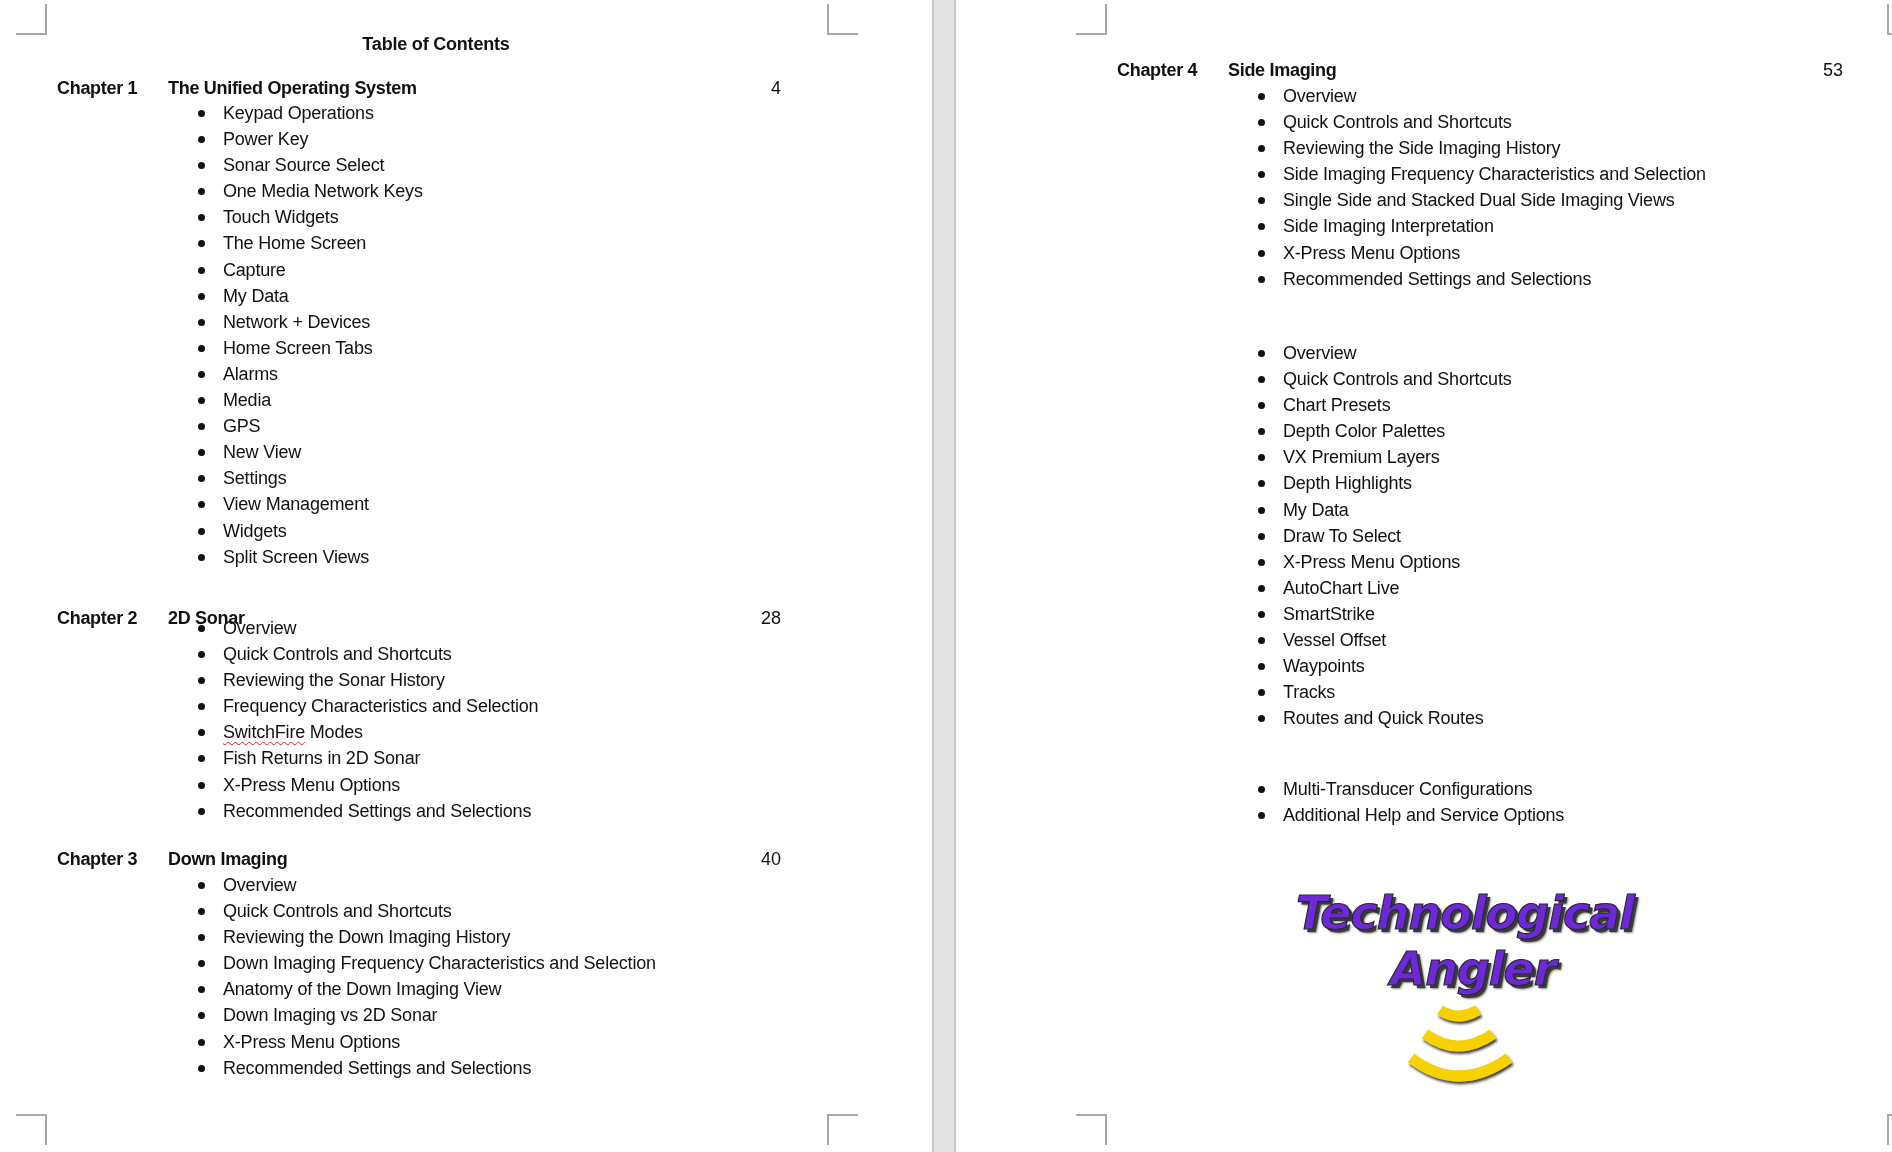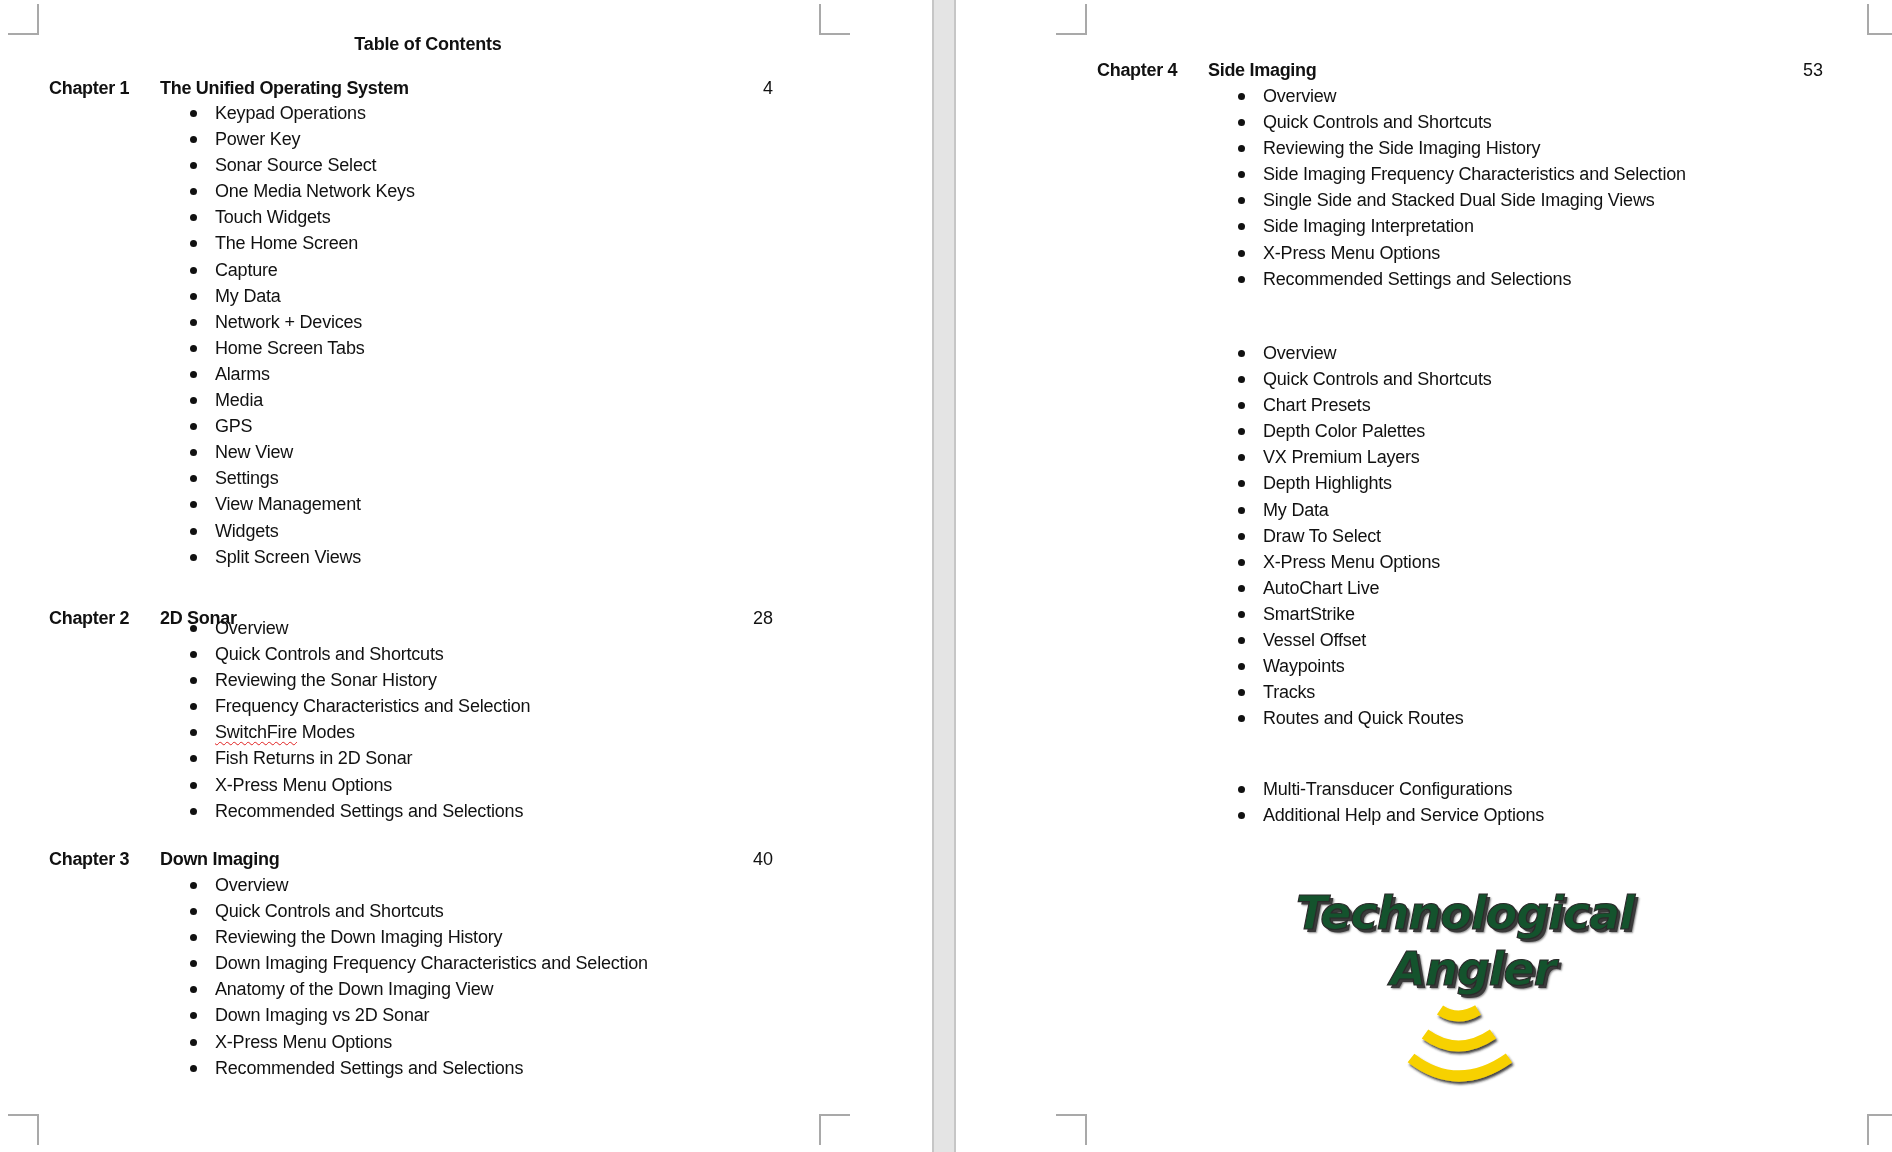--- a/index.html
+++ b/index.html
@@ -3,22 +3,22 @@
 <meta charset="utf-8">
 <style>
   html, body { margin: 0; padding: 0; }
   body {
     width: 1892px; height: 1152px; overflow: hidden; position: relative;
     background: #ffffff;
     font-family: "Liberation Sans", "DejaVu Sans", sans-serif;
     color: #111111;
   }
   .page { position: absolute; top: 0; height: 1152px; background: #ffffff; }
-  .page-left { left: 4px; width: 932px; }
-  .page-right { left: 968px; width: 812px; }
+  .page-left { left: 12px; width: 932px; }
+  .page-right { left: 988px; width: 812px; }
   .gutter {
     position: absolute; left: 932px; top: 0; width: 24px; height: 1152px;
     background: #e4e4e4;
     border-left: 2px solid #c6c6c6; border-right: 2px solid #c6c6c6;
     box-sizing: border-box;
   }
   .corner { position: absolute; width: 29px; height: 29px; border-color: #a9a9a9; border-style: solid; border-width: 0; }
   .corner.tl { border-right-width: 2px; border-bottom-width: 2px; }
   .corner.tr { border-left-width: 2px; border-bottom-width: 2px; }
   .corner.bl { border-right-width: 2px; border-top-width: 2px; }
@@ -46,21 +46,21 @@
   .spell {
     text-decoration: underline wavy #e02020;
     text-decoration-thickness: 1px;
     text-underline-offset: 3px;
   }
 
   .logo { position: absolute; left: 1290px; top: 880px; width: 350px; height: 220px; }
   .logo-line {
     position: absolute; left: 0; width: 350px; text-align: center;
     font-family: "DejaVu Sans", sans-serif; font-weight: bold; font-style: italic;
-    font-size: 46px; color: #14532d; letter-spacing: -1px;
+    font-size: 46px; color: #6d28d9; letter-spacing: -1px;
     -webkit-text-stroke: 1.2px #2a2a2a;
     text-shadow: 3px 3px 0 #3a3a3a, 4px 4px 2px rgba(0,0,0,0.45);
   }
   .logo-line.l1 { top: 6px; }
   .logo-line.l2 { top: 62px; left: 8px; }
   .logo svg { position: absolute; left: 110px; top: 122px; }
 </style>
 </head>
 <body>
 

